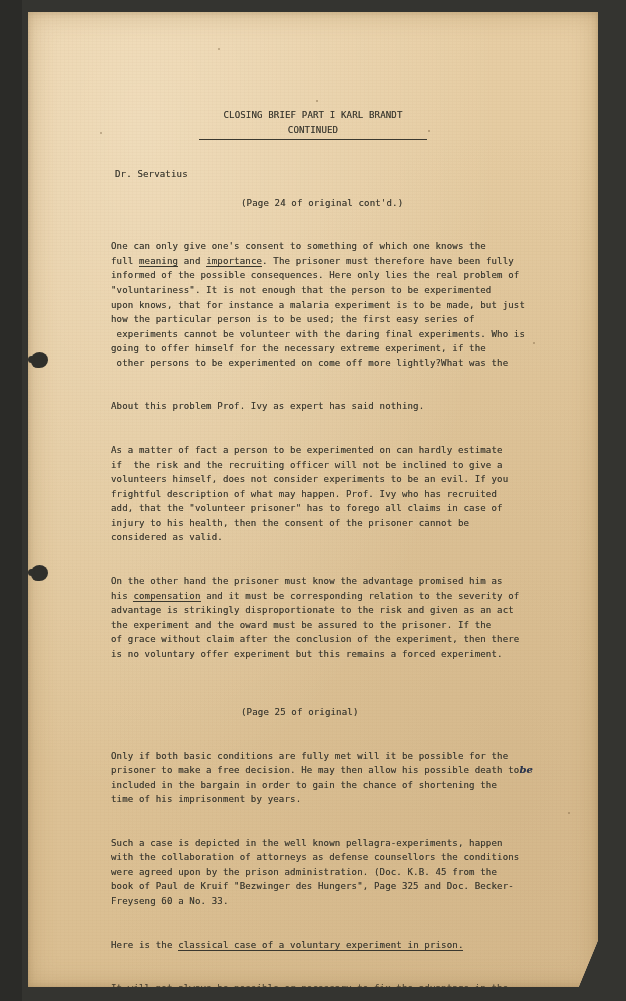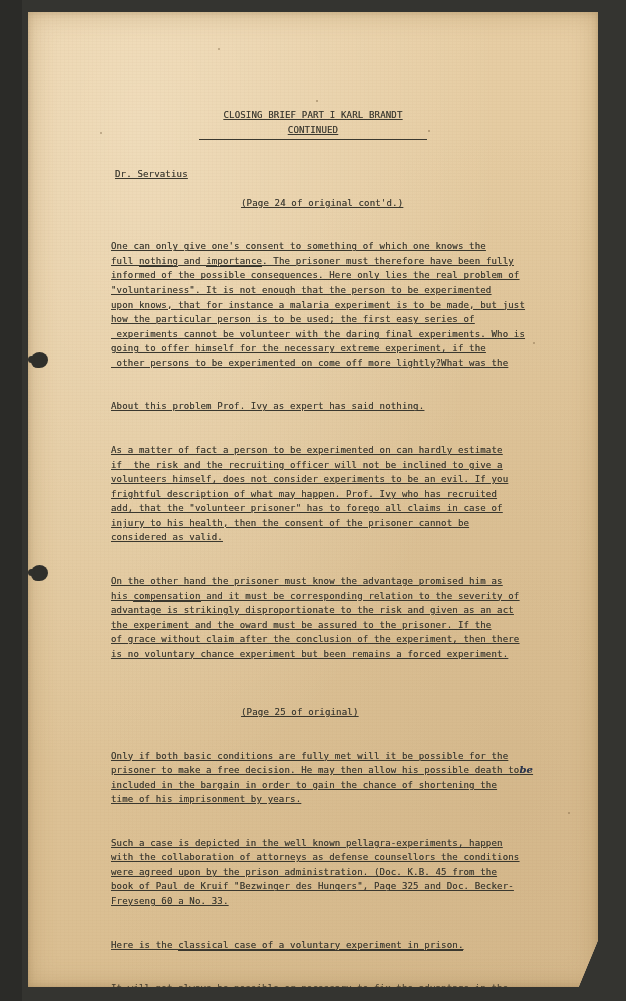--- a/index.html
+++ b/index.html
@@ -89,21 +89,20 @@
     color: #32312c;
     font-size: 9.1px;
     line-height: 14.55px;
     letter-spacing: .12px;
   }
   .tline {
     position: relative;
     white-space: pre;
     color: #3a382f;
     text-shadow: 0 0 .6px rgba(58,56,47,.55);
-    text-decoration: underline;
   }
   .blank { height: 14.55px; }
 
   #doc-title-block {
     margin-top: 96px;
     text-align: center;
   }
   #doc-title-block .tline { text-align: center; }
   #title-rule {
     width: 228px;
@@ -157,21 +156,21 @@
 
       <div class="blank"></div>
       <div class="tline" id="attorney-name">Dr. Servatius</div>
       <div class="blank"></div>
       <div class="tline centered-note">(Page 24 of original cont'd.)</div>
       <div class="blank"></div>
       <div class="blank"></div>
 
       <div>
         <div class="tline">One can only give one's consent to something of which one knows the</div>
-        <div class="tline"><span>full </span><span class="u">nothing</span><span> and </span><span class="u">importance</span><span>. The prisoner must therefore have been fully</span></div>
+        <div class="tline"><span>full </span><span class="u">meaning</span><span> and </span><span class="u">importance</span><span>. The prisoner must therefore have been fully</span></div>
         <div class="tline">informed of the possible consequences. Here only lies the real problem of</div>
         <div class="tline">"voluntariness". It is not enough that the person to be experimented</div>
         <div class="tline">upon knows, that for instance a malaria experiment is to be made, but just</div>
         <div class="tline">how the particular person is to be used; the first easy series of</div>
         <div class="tline"> experiments cannot be volunteer with the daring final experiments. Who is</div>
         <div class="tline">going to offer himself for the necessary extreme experiment, if the</div>
         <div class="tline"> other persons to be experimented on come off more lightly?What was the</div>
       </div>
 
       <div class="blank"></div>
@@ -196,21 +195,21 @@
 
       <div class="blank"></div>
       <div class="blank"></div>
 
       <div>
         <div class="tline">On the other hand the prisoner must know the advantage promised him as</div>
         <div class="tline"><span>his </span><span class="u">compensation</span><span> and it must be corresponding relation to the severity of</span></div>
         <div class="tline">advantage is strikingly disproportionate to the risk and given as an act</div>
         <div class="tline">the experiment and the oward must be assured to the prisoner. If the</div>
         <div class="tline">of grace without claim after the conclusion of the experiment, then there</div>
-        <div class="tline">is no voluntary chance experiment but been remains a forced experiment.</div>
+        <div class="tline">is no voluntary offer experiment but this remains a forced experiment.</div>
       </div>
 
       <div class="blank"></div>
       <div class="blank"></div>
       <div class="blank"></div>
 
       <div class="tline centered-note">(Page 25 of original)</div>
       <div class="blank"></div>
       <div class="blank"></div>
 

